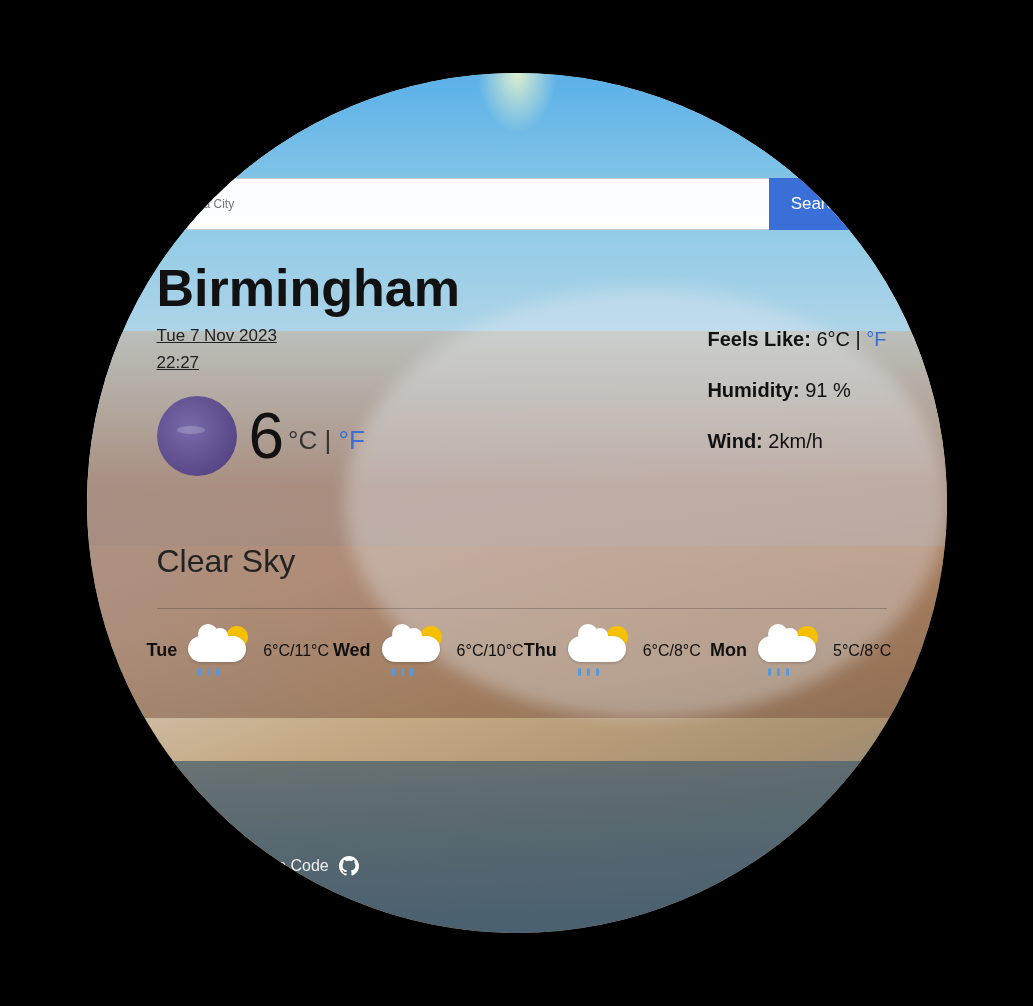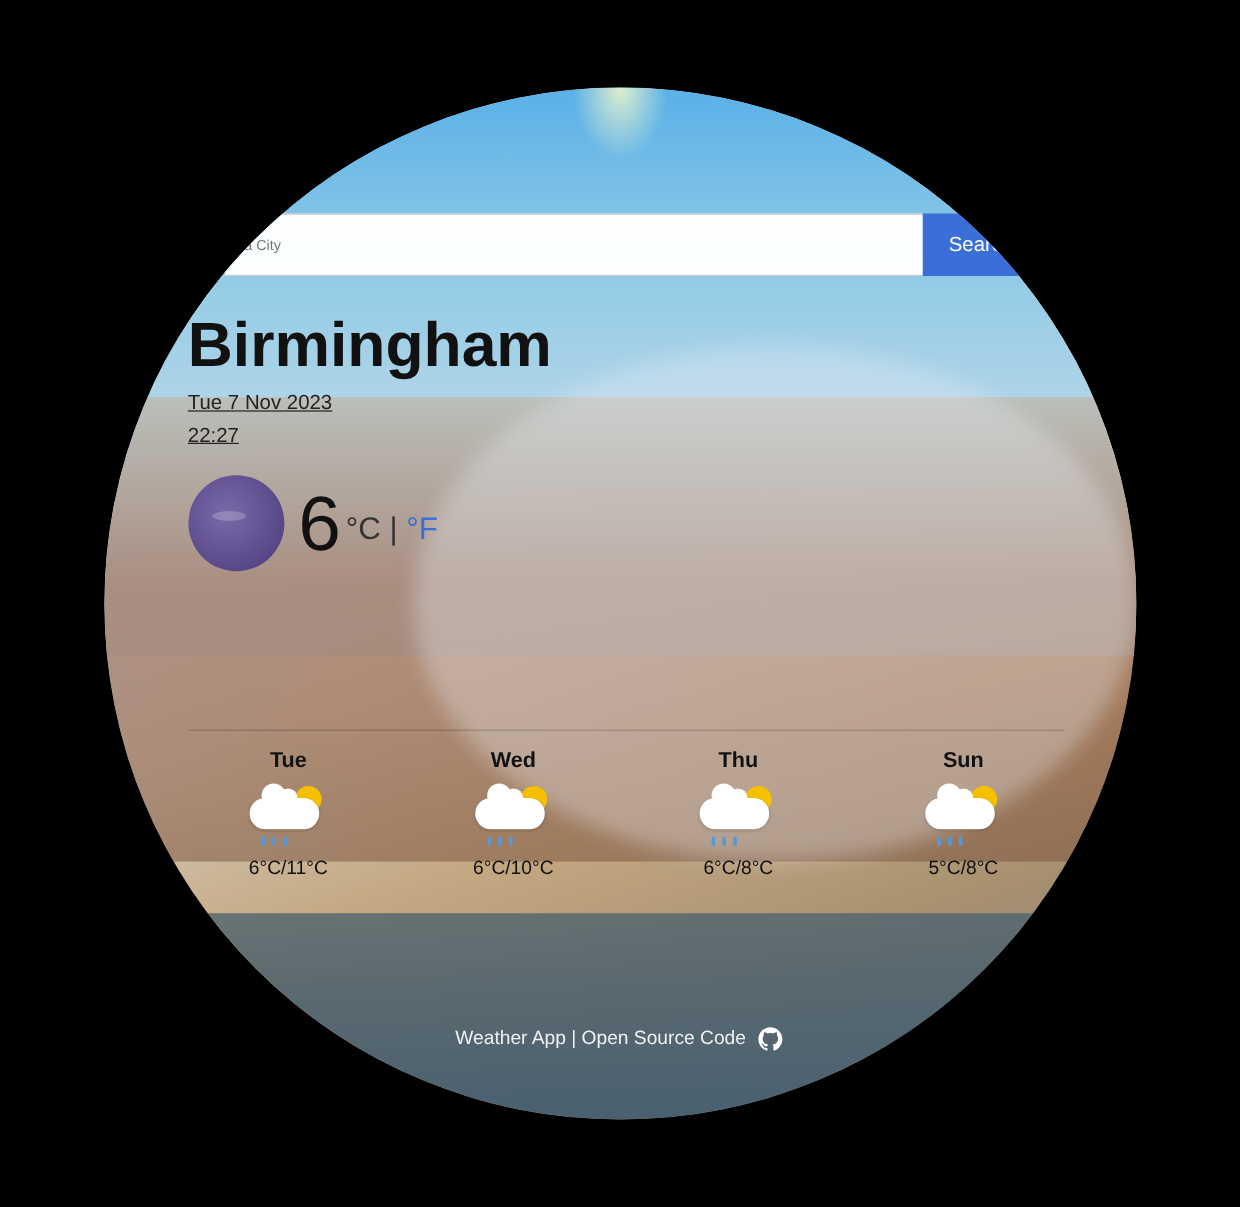--- a/index.html
+++ b/index.html
@@ -223,21 +223,21 @@
       top: 550px;
       left: 60px;
       right: 50px;
       display: flex;
       justify-content: space-between;
       z-index: 10;
     }
 
     .forecast-day {
       display: flex;
-      flex-direction: column;
+      flex-direction: row;
       align-items: center;
       gap: 8px;
       flex: 1;
     }
 
     .forecast-label {
       font-size: 18px;
       font-weight: 600;
       color: #111;
     }
@@ -338,21 +338,21 @@
       position: absolute;
       bottom: 55px;
       left: 0;
       right: 0;
       text-align: center;
       color: rgba(255,255,255,0.9);
       font-size: 16px;
       z-index: 10;
       display: flex;
       align-items: center;
-      justify-content: center;
+      justify-content: flex-start;
       gap: 8px;
     }
 
     .github-icon {
       width: 24px;
       height: 24px;
       display: inline-block;
     }
 
     
@@ -400,21 +400,38 @@
           <span class="temp-units">
             <span>°C</span>
             <span> | </span>
             <a href="#" style="color:#3a6fd8; text-decoration:none;">°F</a>
           </span>
         </div>
       </div>
     </div>
   </div>
 
-
+  <div class="condition-text">Clear Sky</div>
+
+  <div class="weather-stats">
+    <div class="stat-row">
+      <strong>Feels Like:</strong>
+      <span>6°C</span>
+      <span> | </span>
+      <a href="#" style="color:#3a6fd8; text-decoration:none;">°F</a>
+    </div>
+    <div class="stat-row">
+      <strong>Humidity:</strong>
+      <span>91 %</span>
+    </div>
+    <div class="stat-row">
+      <strong>Wind:</strong>
+      <span>2km/h</span>
+    </div>
+  </div>
 
   <div class="divider"></div>
 
   <div class="forecast">
 
     <div class="forecast-day">
       <div class="forecast-label">Tue</div>
       <div class="forecast-icon">
         <div class="icon-rain-cloud">
           <div class="sun-part"></div>
@@ -455,21 +472,21 @@
             <div class="rain-drop"></div>
             <div class="rain-drop"></div>
             <div class="rain-drop"></div>
           </div>
         </div>
       </div>
       <div class="forecast-temp">6°C/8°C</div>
     </div>
 
     <div class="forecast-day">
-      <div class="forecast-label">Sun</div>
+      <div class="forecast-label">Mon</div>
       <div class="forecast-icon">
         <div class="icon-rain-cloud">
           <div class="sun-part"></div>
           <div class="cloud-body"></div>
           <div class="rain-drops">
             <div class="rain-drop"></div>
             <div class="rain-drop"></div>
             <div class="rain-drop"></div>
           </div>
         </div>

